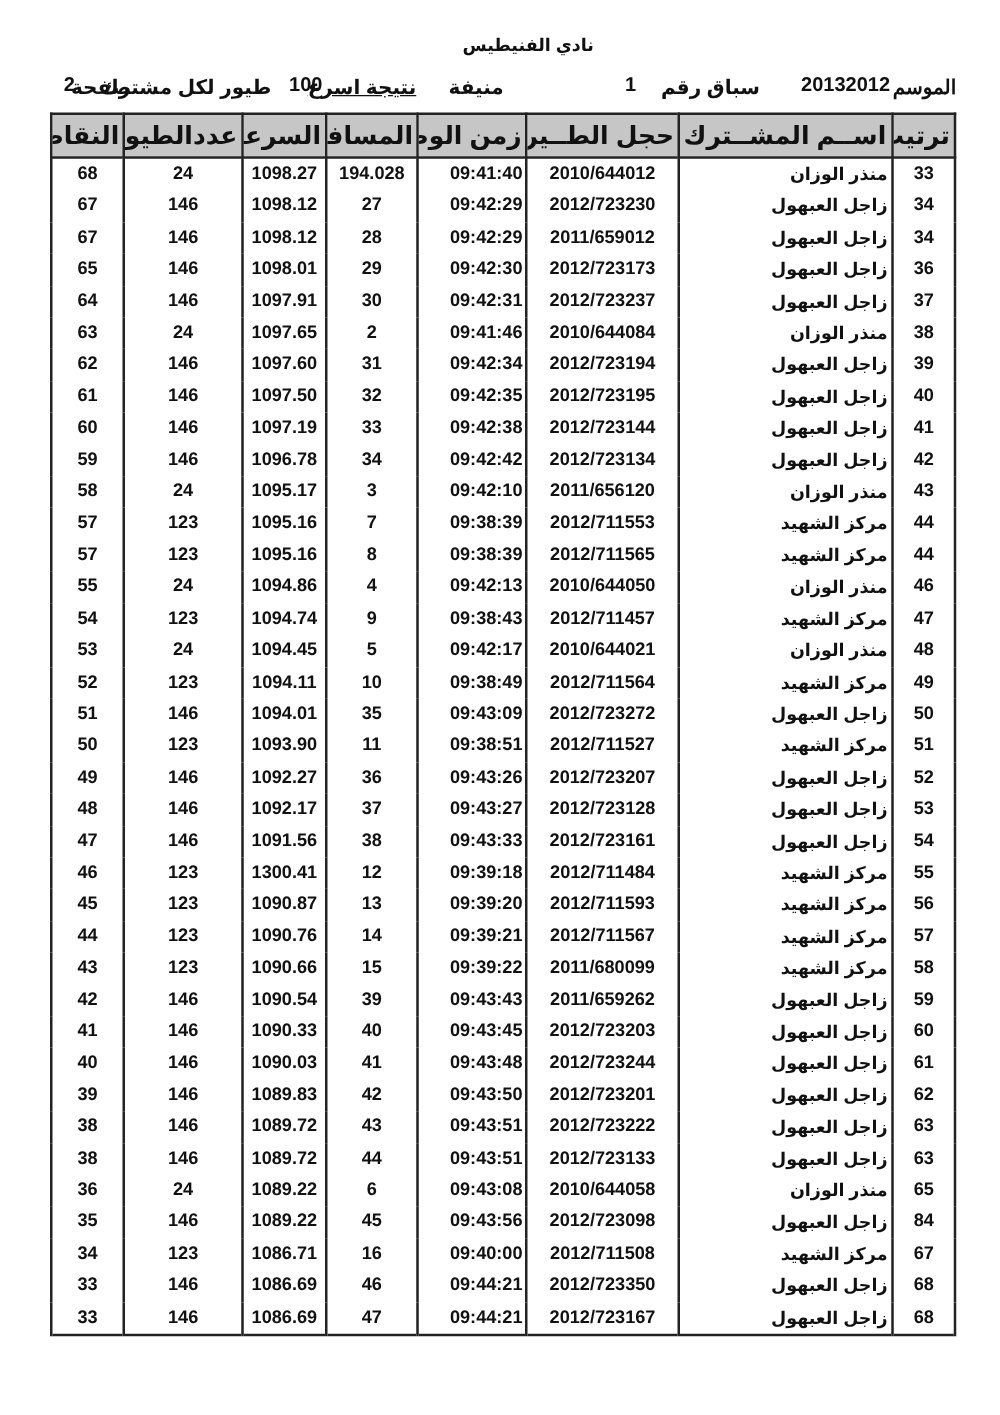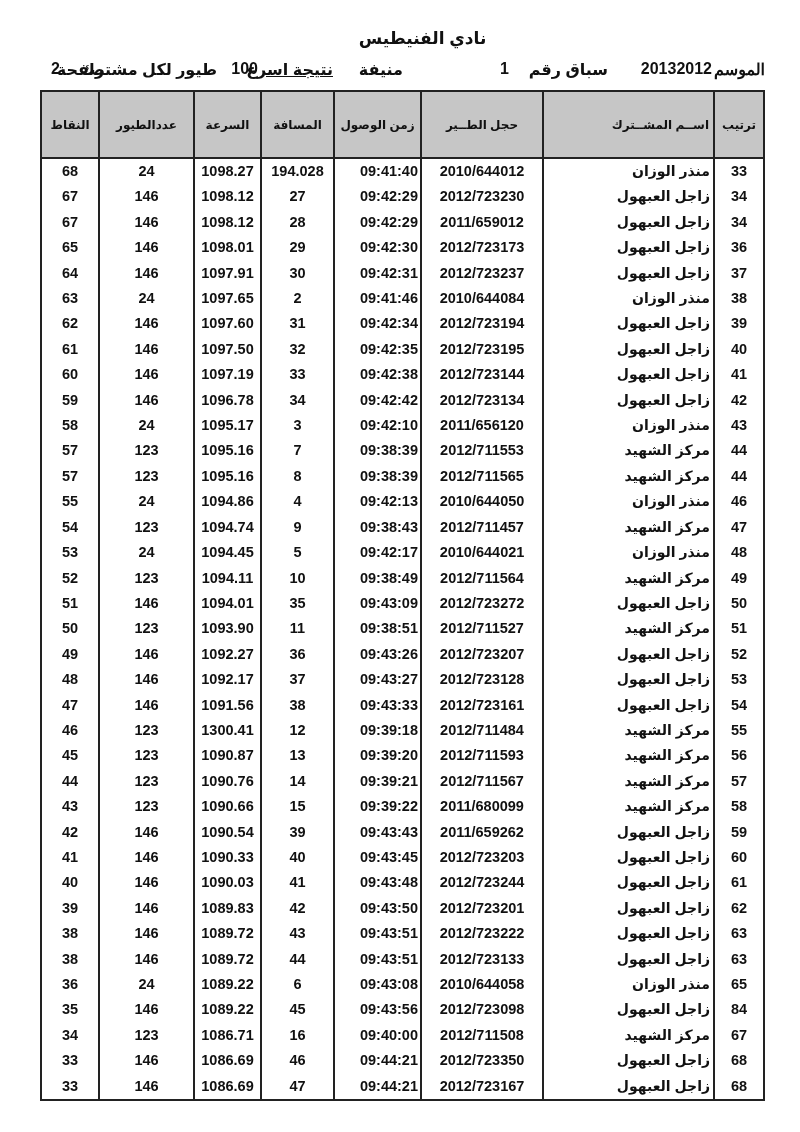--- a/index.html
+++ b/index.html
@@ -9,21 +9,21 @@
     position:relative;
     font-family:"Liberation Sans","DejaVu Sans",sans-serif;
     font-weight:bold;
     color:#111;
     overflow:hidden;
   }
   
   .club-title{
     position:absolute;top:28px;left:45px;right:0;
     text-align:center;
-    font-size:17px;
+    font-size:14px;
     direction:rtl;
   }
   .meta-line{
     position:absolute;top:60px;left:0;right:0;height:26px;
     font-size:16px;
   }
   .meta-line span{
     position:absolute;top:0;
     white-space:nowrap;
     direction:rtl;
@@ -43,23 +43,23 @@
     position:absolute;top:90px;left:40px;
     width:723px;
     border-collapse:collapse;
     table-layout:fixed;
     direction:rtl;
   }
   .results-table th{
     background:#c6c6c6;
     border:2px solid #222;
     height:33px;
-    font-size:12px;
+    font-size:20px;
     text-align:center;
-    padding:16px 3px;
+    padding:0 3px;
     overflow:hidden;
     white-space:nowrap;
   }
   .results-table th.h-name{text-align:right;padding-right:4px;}
   .results-table td{
     border-left:2px solid #222;
     border-right:2px solid #222;
     height:25.4px;
     font-size:14.5px;
     text-align:center;

